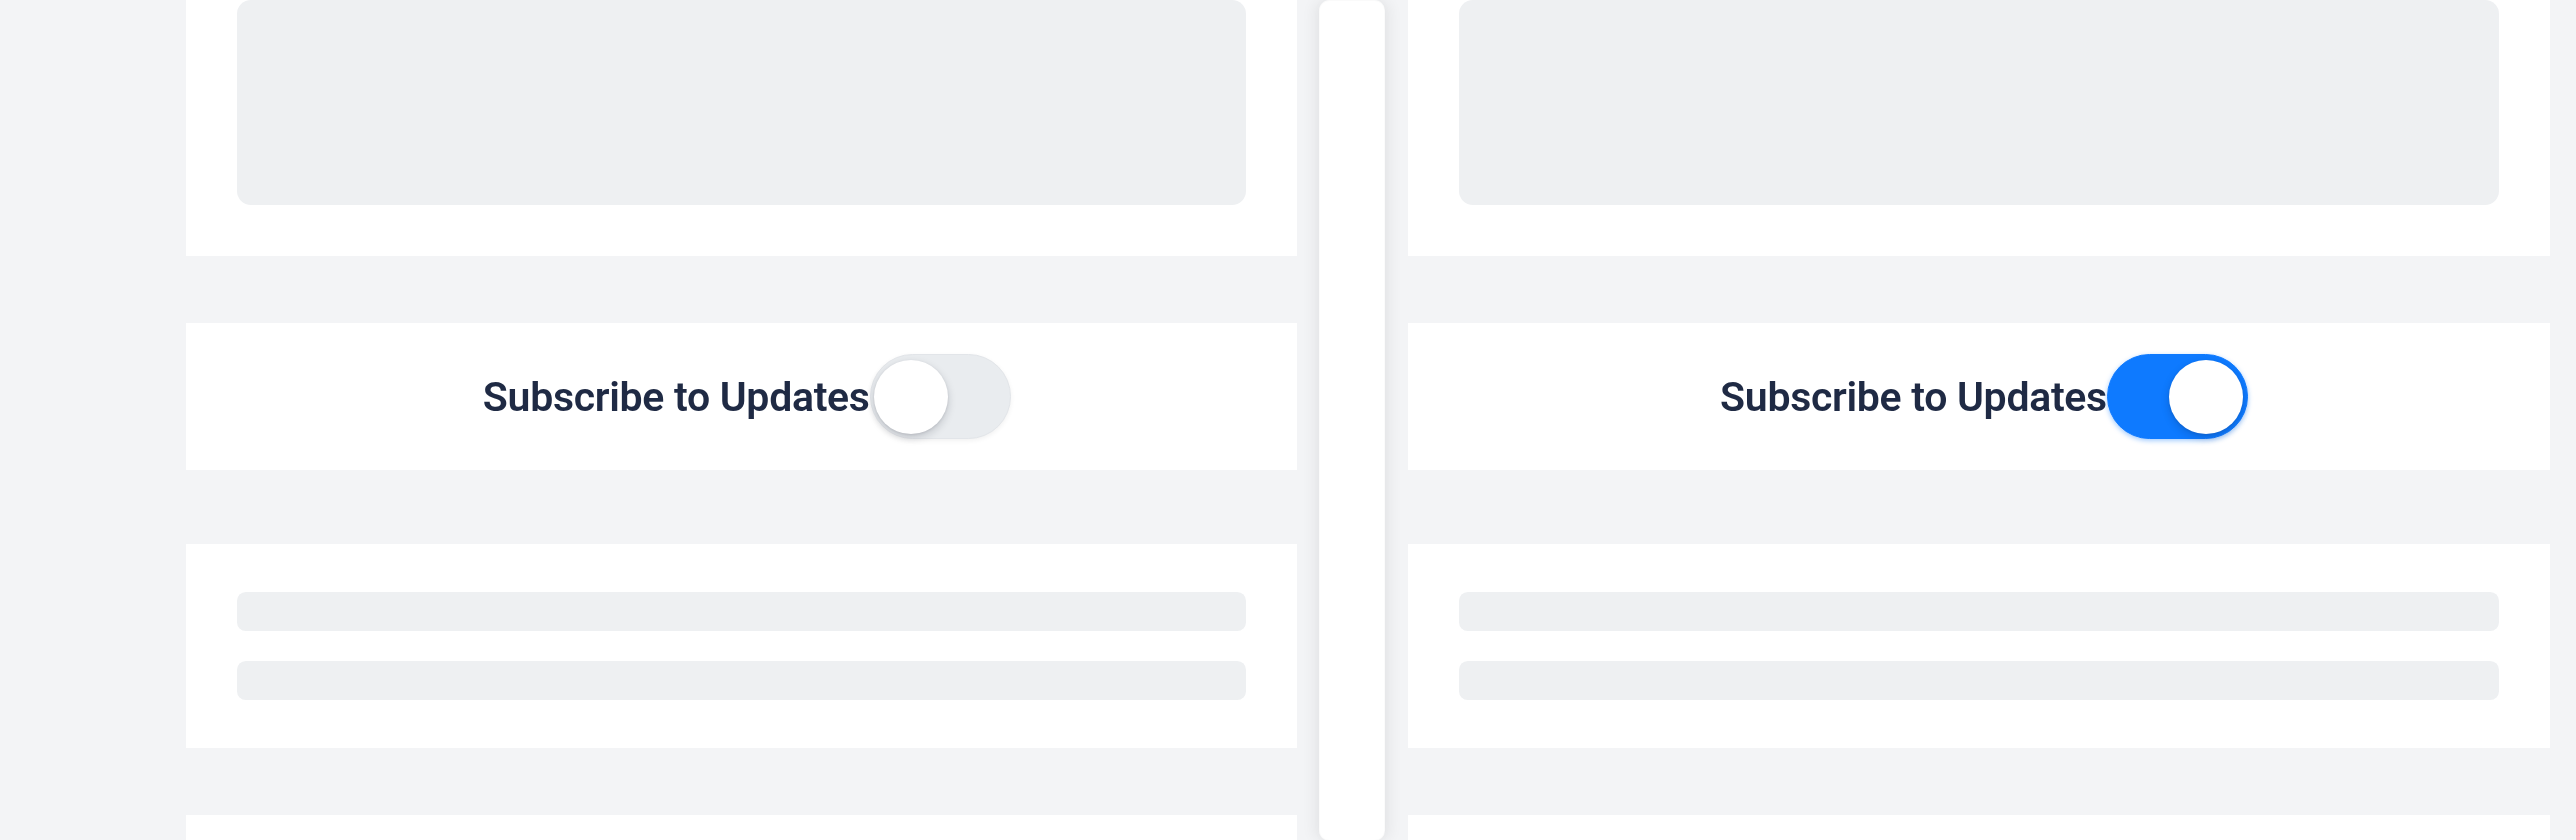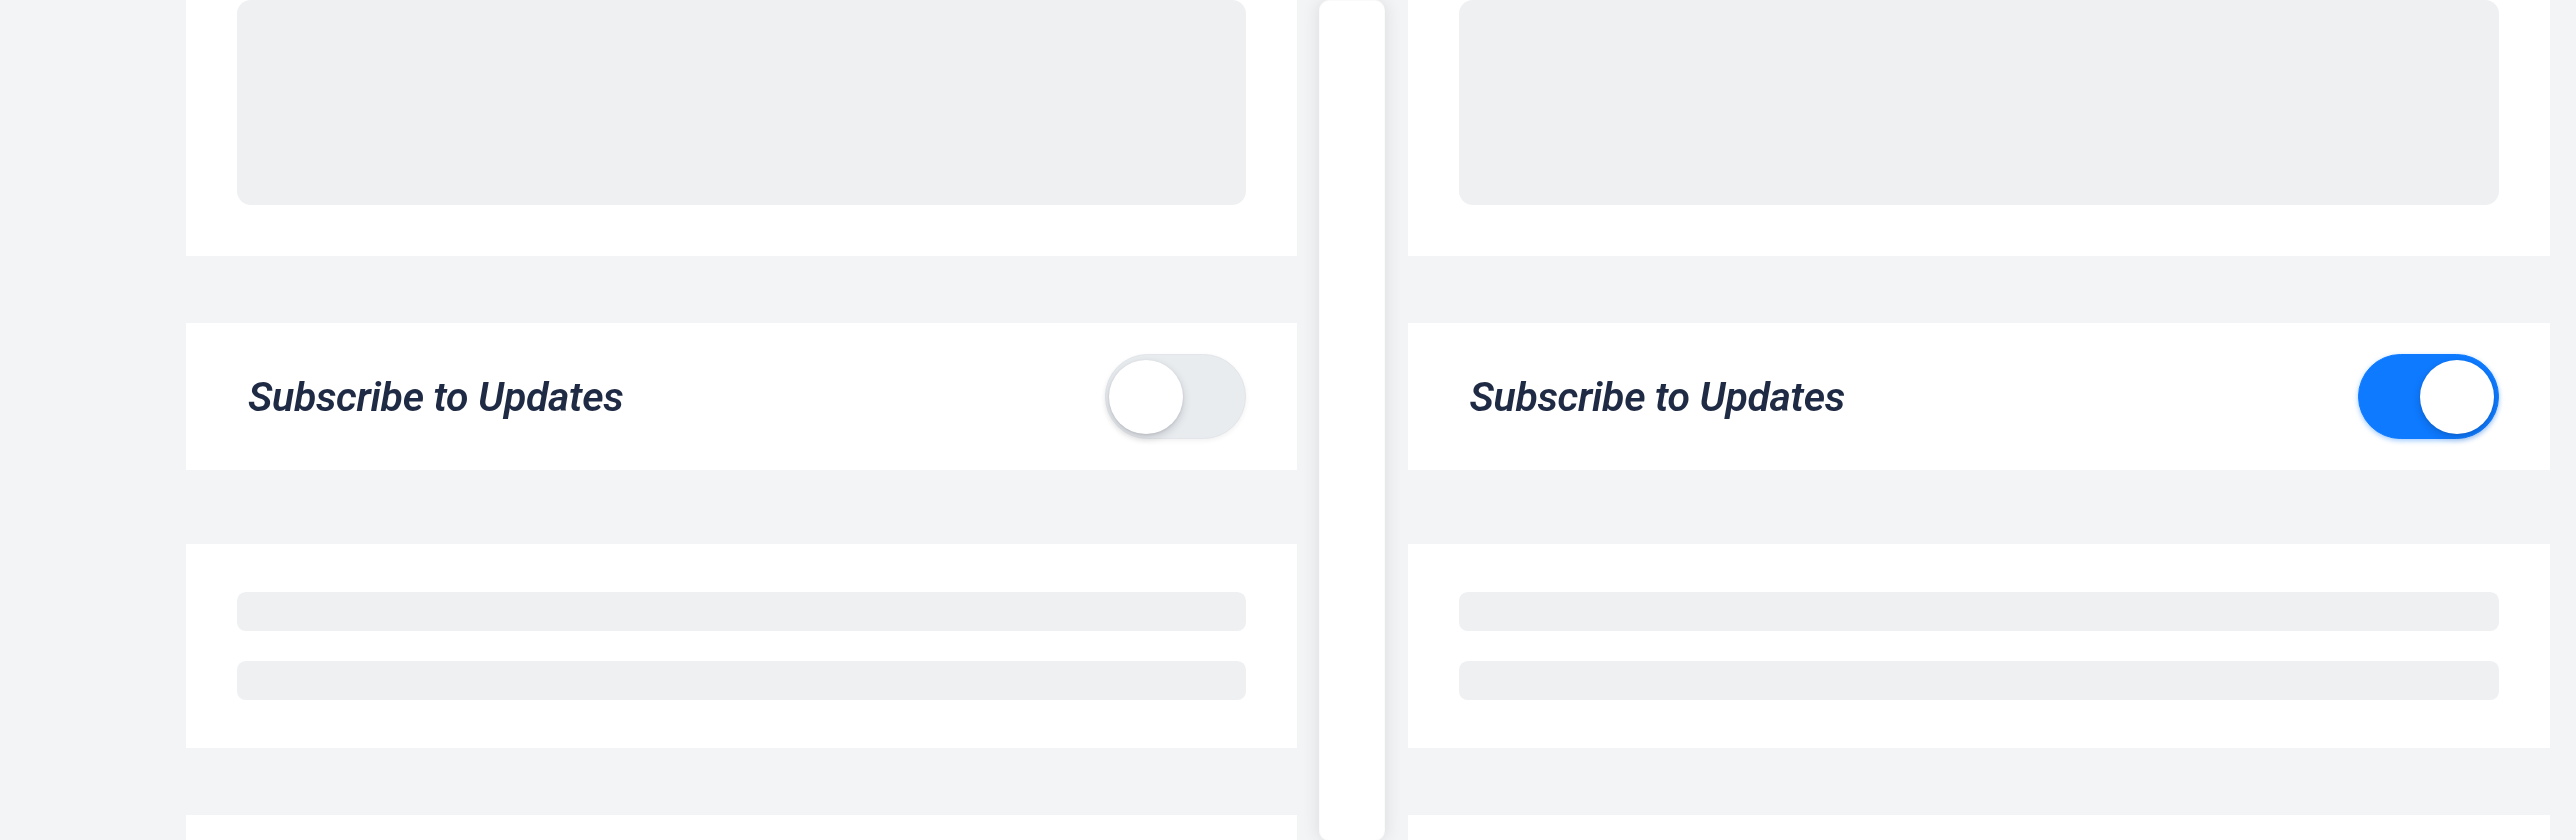--- a/index.html
+++ b/index.html
@@ -85,23 +85,22 @@
       height: 67px;
       background: #f3f4f6;
     }
     
     
     .subscribe-row {
       background: #ffffff;
       height: 147px;
       display: flex;
       align-items: center;
-      justify-content: space-between;
+      justify-content: center;
       padding: 0 51px 0 62px;
-      font-style: italic;
     }
     
     .subscribe-label {
       color: #1f2a44;
       font-size: 41px;
       font-weight: 600;
       letter-spacing: -0.3px;
     }
     
     

